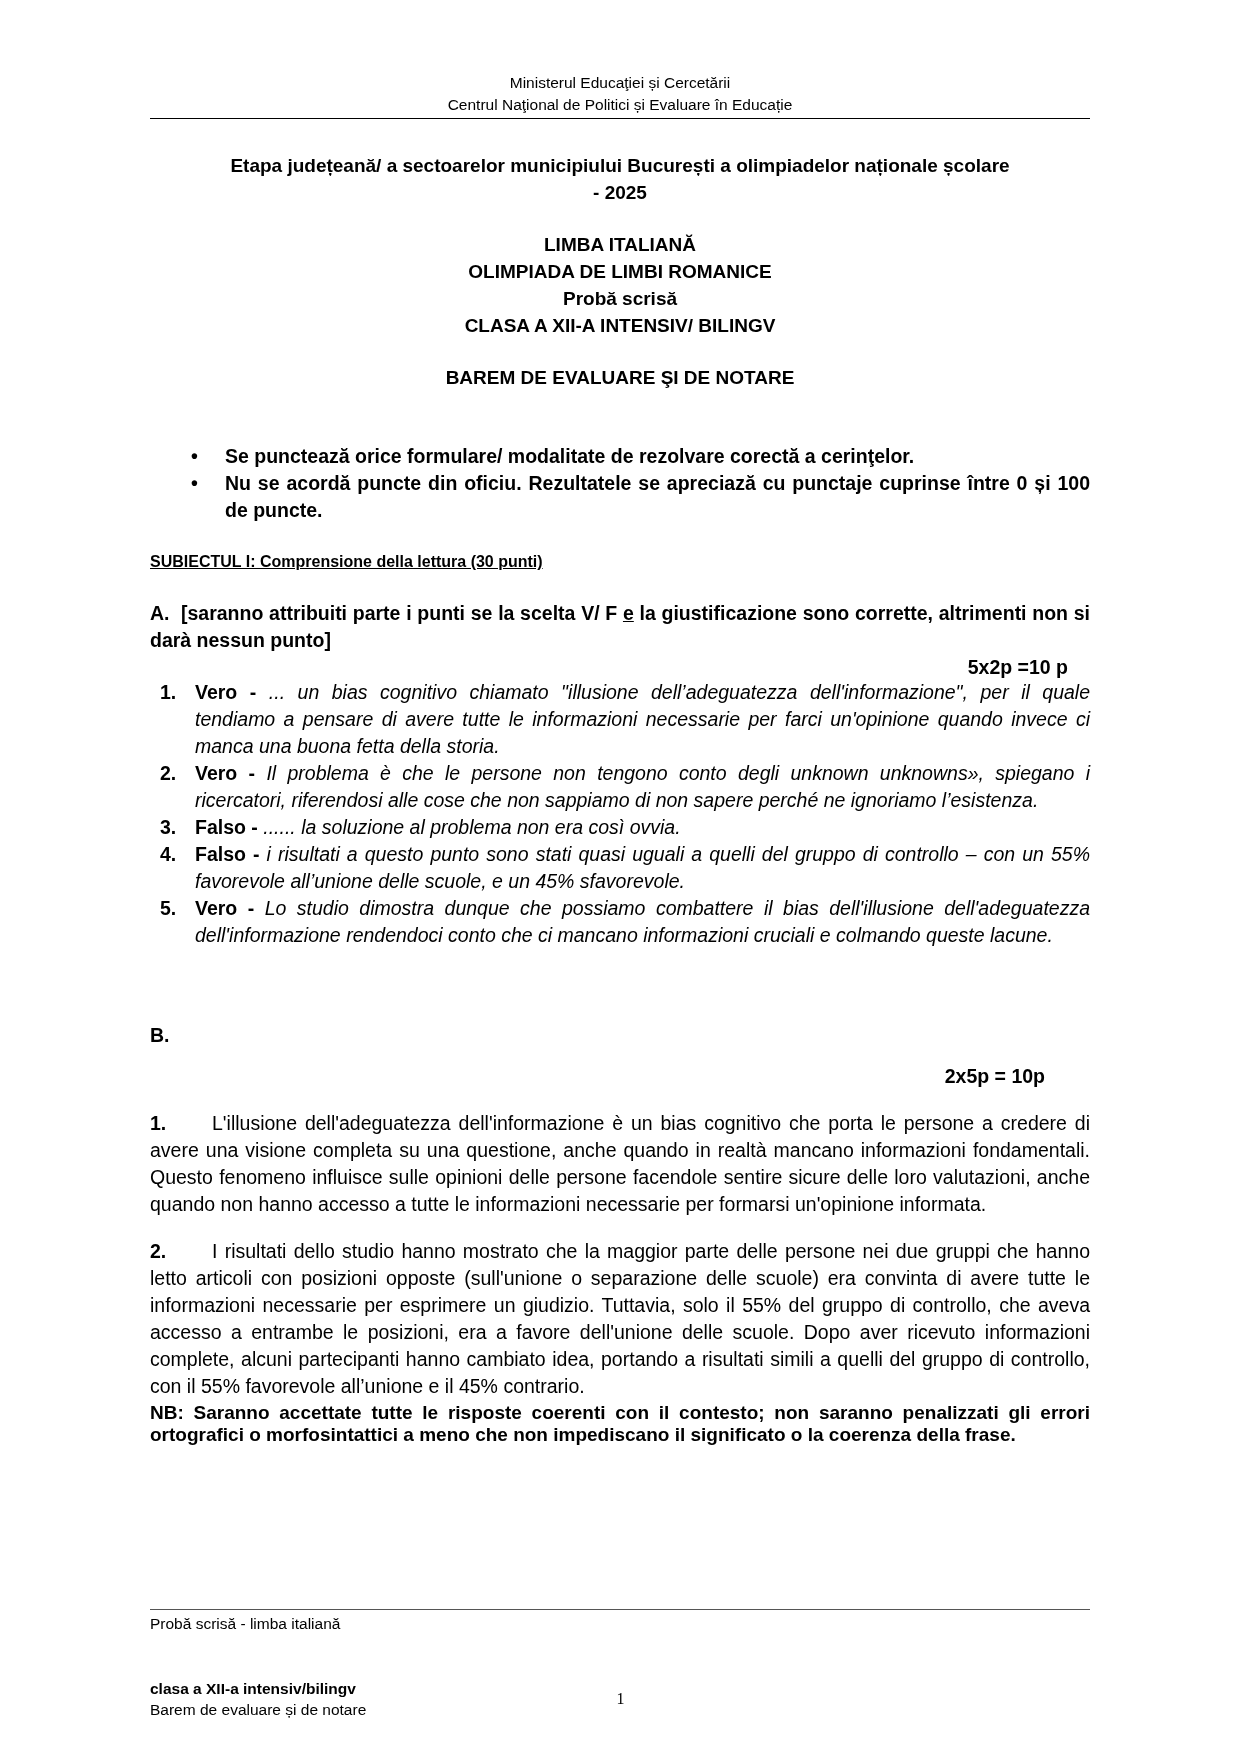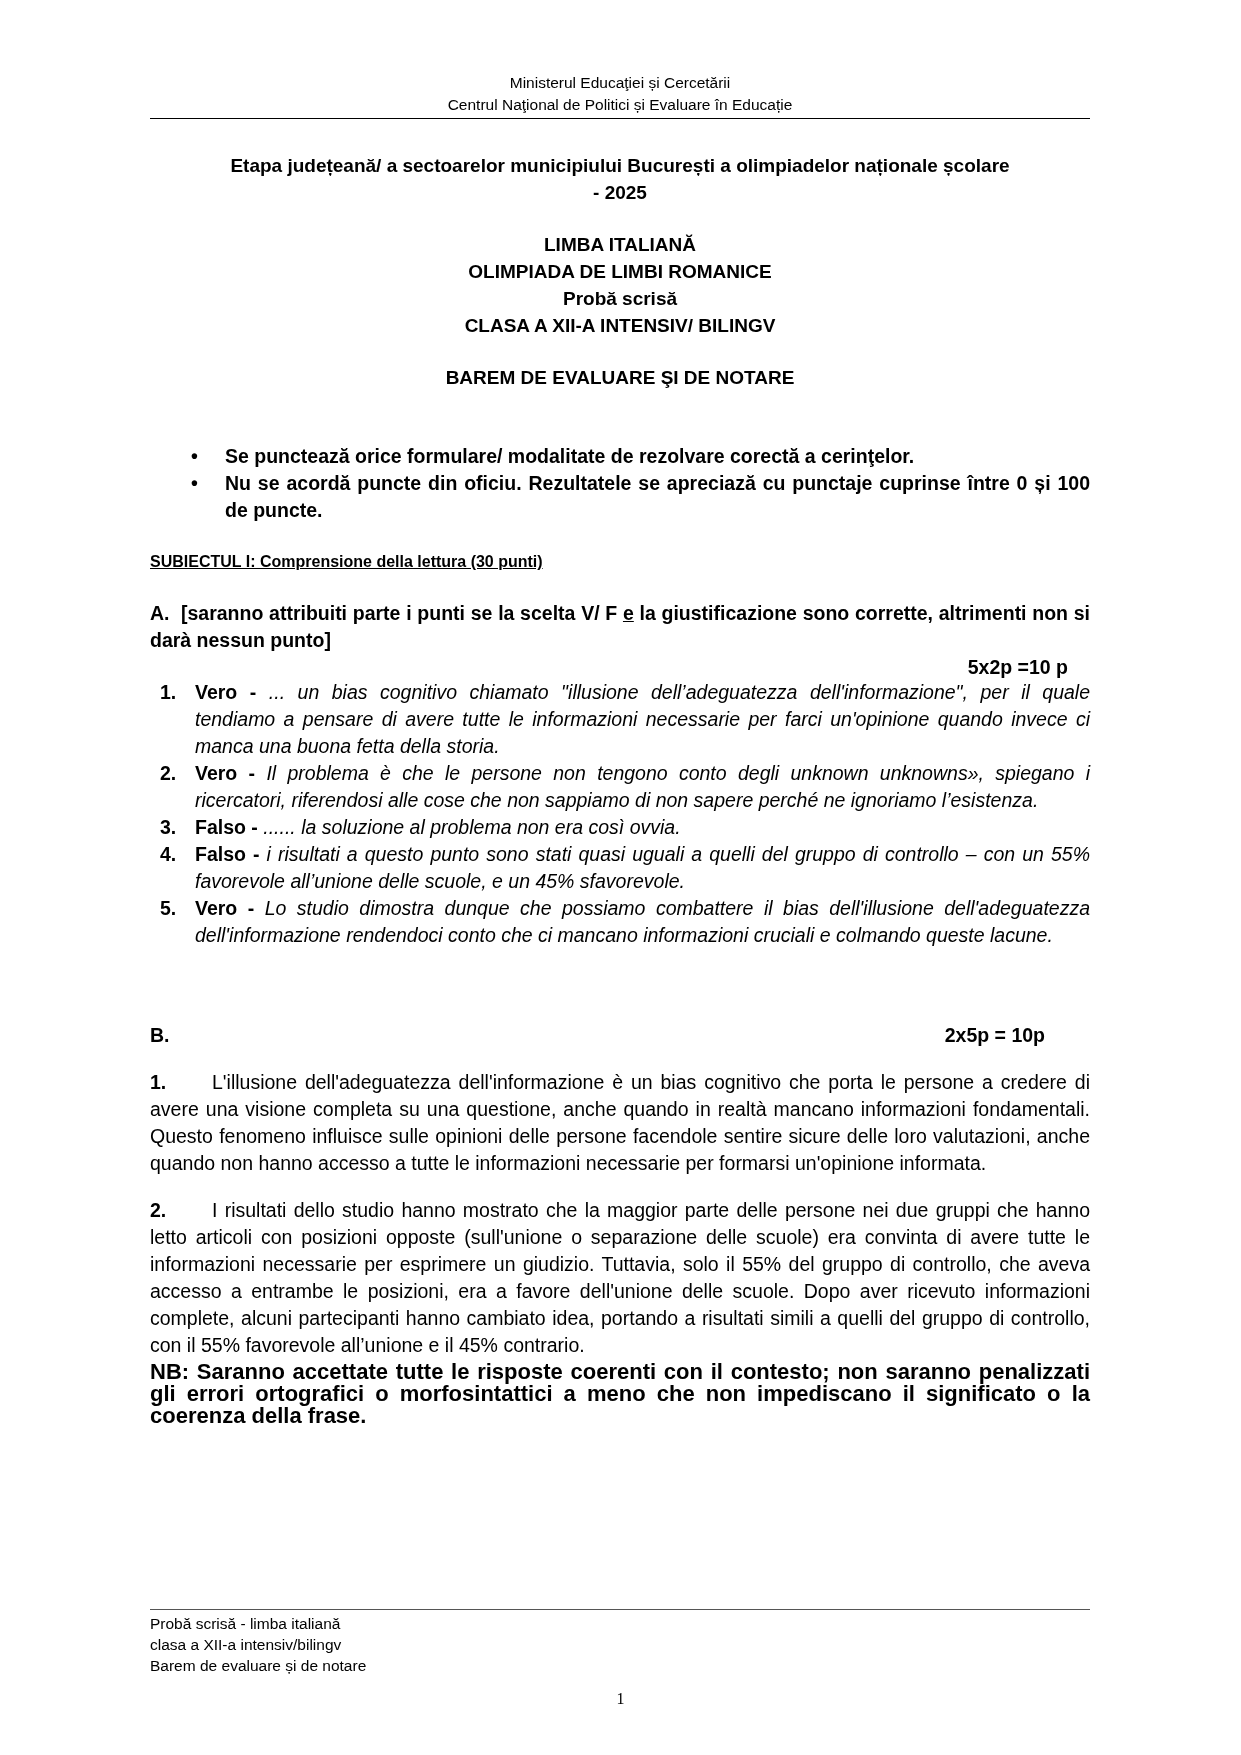--- a/index.html
+++ b/index.html
@@ -14,27 +14,27 @@
   .subj { position:absolute; left:150px; top:548px; font-weight:bold; font-size:16px; text-decoration:underline; line-height:27px; }
   .secA { position:absolute; left:150px; top:600px; width:940px; font-weight:bold; font-size:19.5px; line-height:27px; text-align:justify; }
   .score { text-align:right; font-weight:bold; font-size:19.5px; padding-right:22px; }
   .alist { position:absolute; left:150px; top:679px; width:940px; font-size:19.5px; line-height:27px; }
   .aitem { position:relative; padding-left:45px; text-align:justify; }
   .aitem .num { position:absolute; left:10px; top:0; font-weight:bold; }
   .aitem .lbl { font-weight:bold; }
   .aitem .quote { font-style:italic; }
   .secB { position:absolute; left:150px; top:1022px; width:940px; font-size:19.5px; line-height:27px; }
   .secB .hd { display:flex; justify-content:space-between; font-weight:bold; }
-  .secB .hd span:last-child { padding-right:45px; }
+  .secB .hd span:last-child { padding-right:45px;margin-top:41px; }
   .para { text-align:justify;margin-top:20px; }
   .para .pn { font-weight:bold; display:inline-block; width:62px; }
-  .nb { font-weight:bold; font-size:22px; line-height:22px; text-align:justify; margin-top:2px; }
+  .nb { font-weight:bold; font-size:19px; line-height:22px; text-align:justify; margin-top:2px; }
   .footer-rule { position:absolute; left:150px; top:1609px; width:940px; border-top:1.5px solid #555; }
   .footer { position:absolute; left:150px; top:1613px; font-size:15.5px; line-height:21px; }
-  .footer .b { font-weight:normal; }
+  .footer .b { font-weight:bold;margin-top:44px; }
   .pageno { position:absolute; left:0; width:1241px; top:1690px; text-align:center; font-family:"Liberation Serif", serif; font-size:16px; }
 </style>
 </head>
 <body>
 
 <div class="header">
   <div>Ministerul Educaţiei și Cercetării</div>
   <div>Centrul Naţional de Politici și Evaluare în Educație</div>
 </div>
 <div class="header-rule"></div>

